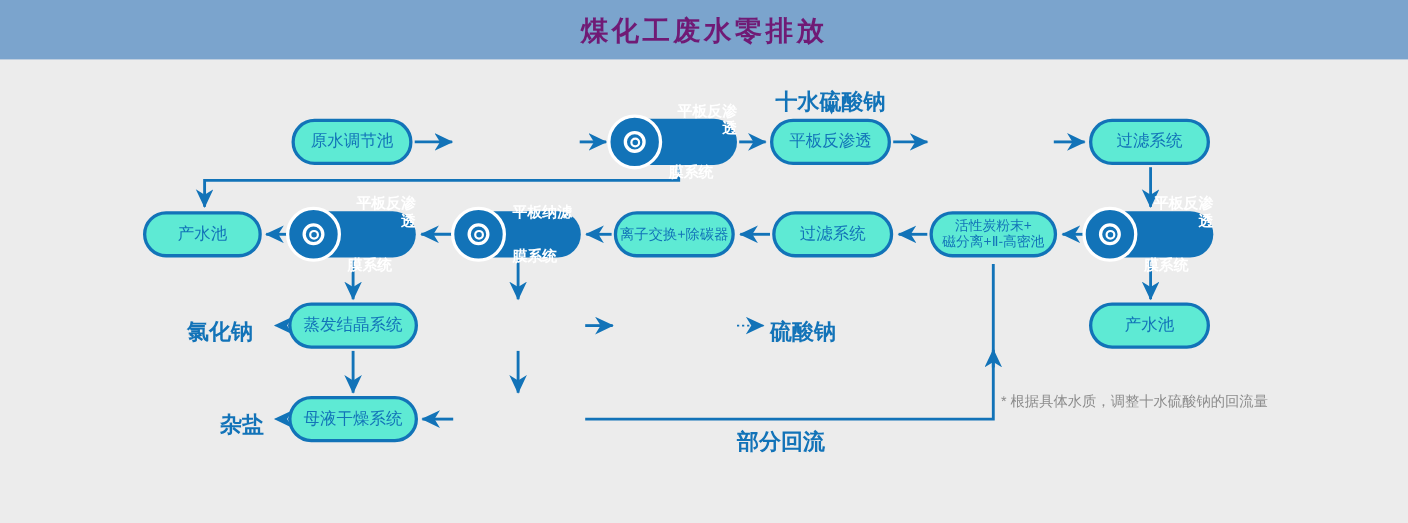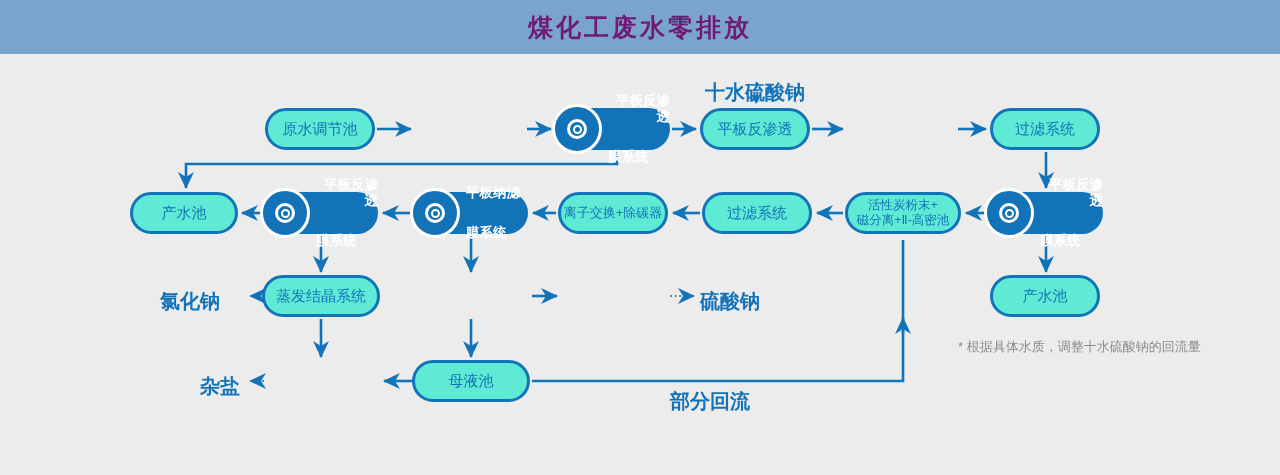--- a/index.html
+++ b/index.html
@@ -186,31 +186,31 @@
   <div class="node pill-filled" style="left:988px;top:192px;width:115px;">
     <div class="icon-badge">
         <div class="ring">
           <div class="dot"></div>
         </div>
       </div>
     <span>平板反渗透</span>
     <span>膜系统</span>
   </div>
 
-  <div class="flow-label" style="left:160px;top:288px;width:80px;text-align:left;">氯化钠</div>
+  <div class="flow-label" style="left:160px;top:288px;width:80px;text-align:center;">氯化钠</div>
   <div class="node pill-outline" style="left:262px;top:275px;width:118px;">
     <span>蒸发结晶系统</span>
   </div>
   <div class="flow-label" style="left:700px;top:288px;">硫酸钠</div>
   <div class="node pill-outline" style="left:990px;top:275px;width:110px;">
     <span>产水池</span>
   </div>
 
   <div class="flow-label" style="left:160px;top:373px;width:80px;text-align:right;">杂盐</div>
-  <div class="node pill-outline" style="left:412px;top:360px;width:118px;">
-    <span>母液池</span>
+  <div class="node pill-outline" style="left:262px;top:360px;width:118px;">
+    <span>母液干燥系统</span>
   </div>
 
   <div class="flow-label" style="left:700px;top:79px;width:110px;text-align:center;">十水硫酸钠</div>
   <div class="flow-label" style="left:670px;top:388px;">部分回流</div>
-  <div class="note" style="left:910px;top:338px;margin-left:48px;">* 根据具体水质，调整十水硫酸钠的回流量</div>
+  <div class="note" style="left:910px;top:356px;">* 根据具体水质，调整十水硫酸钠的回流量</div>
 
 </div>
 
 </body></html>

